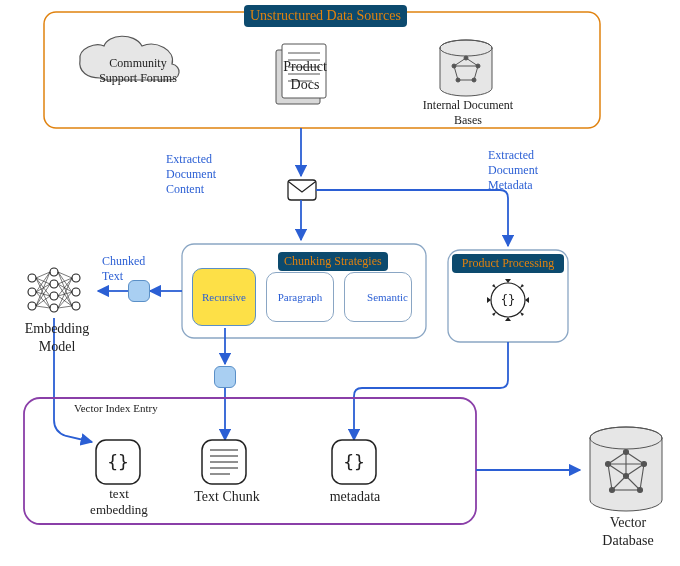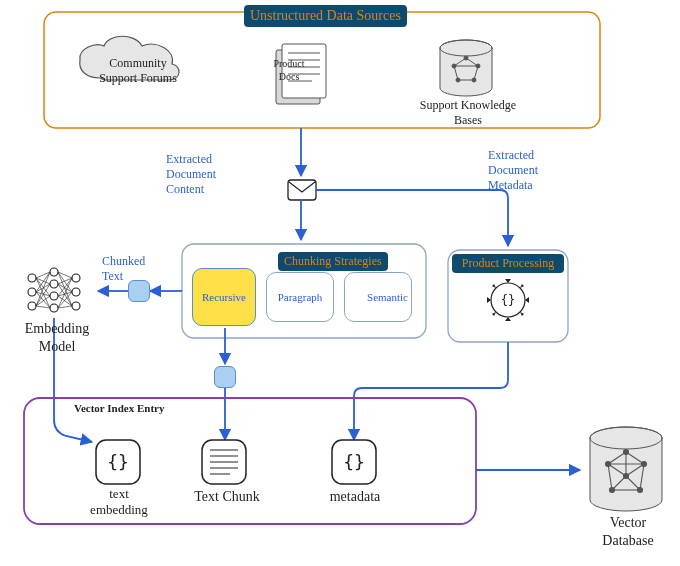--- a/index.html
+++ b/index.html
@@ -234,23 +234,23 @@
         <line x1="626" y1="476" x2="640" y2="490"></line>
       <line x1="626" y1="476" x2="626" y2="452"></line>
     </g>
   </g>
 </svg>
 
 <div class="label header white-bg" style="left:244px; top:5px;">Unstructured Data Sources</div>
 
 <div class="label" style="left:88px; top:56px; width:100px; white-space:pre-line;">Community
 Support Forums</div>
-<div class="label" style="left:264px; top:58px; width:50px; font-size:10px; white-space:pre-line;">Product
+<div class="label" style="left:280px; top:58px; width:50px; font-size:14px; white-space:pre-line;">Product
 Docs</div>
-<div class="label" style="left:408px; top:98px; width:120px; white-space:pre-line;">Support Knowledge
+<div class="label" style="left:408px; top:98px; width:120px; white-space:pre-line;">Internal Document
 Bases</div>
 
 <div class="label blue-label" style="left:166px; top:152px; width:80px; text-align:left; white-space:pre-line;">Extracted
 Document
 Content</div>
 <div class="label blue-label" style="left:488px; top:148px; width:80px; text-align:left; white-space:pre-line;">Extracted
 Document
 Metadata</div>
 <div class="label blue-label" style="left:102px; top:254px; width:70px; text-align:left; white-space:pre-line;">Chunked
 Text</div>
@@ -263,21 +263,21 @@
 <div class="chunk-box" style="left:266px; top:272px; width:68px; height:50px;">Paragraph</div>
 <div class="chunk-box" style="left:344px; top:272px; width:68px; height:50px;padding-left:19px;">Semantic</div>
 
 <div class="label orange-small white-bg" style="left:452px; top:254px; width:112px;">Product Processing</div>
 
 <div class="label" style="left:12px; top:320px; width:90px; font-size:14px; white-space:pre-line;">Embedding
 Model</div>
 
 <div class="little-blue" style="left:214px; top:366px;"></div>
 
-<div class="label" style="left:74px; top:402px; font-size:11px;font-weight:bold;">Vector Index Entry</div>
+<div class="label" style="left:74px; top:402px; font-size:11px;">Vector Index Entry</div>
 
 <div class="label" style="left:84px; top:486px; width:70px; font-size:13px; white-space:pre-line;">text
 embedding</div>
 <div class="label" style="left:182px; top:488px; width:90px; font-size:14px;">Text Chunk</div>
 <div class="label" style="left:320px; top:488px; width:70px; font-size:14px;">metadata</div>
 
 <div class="label" style="left:588px; top:514px; width:80px; font-size:14px; white-space:pre-line;">Vector
 Database</div>
 
 </body></html>

